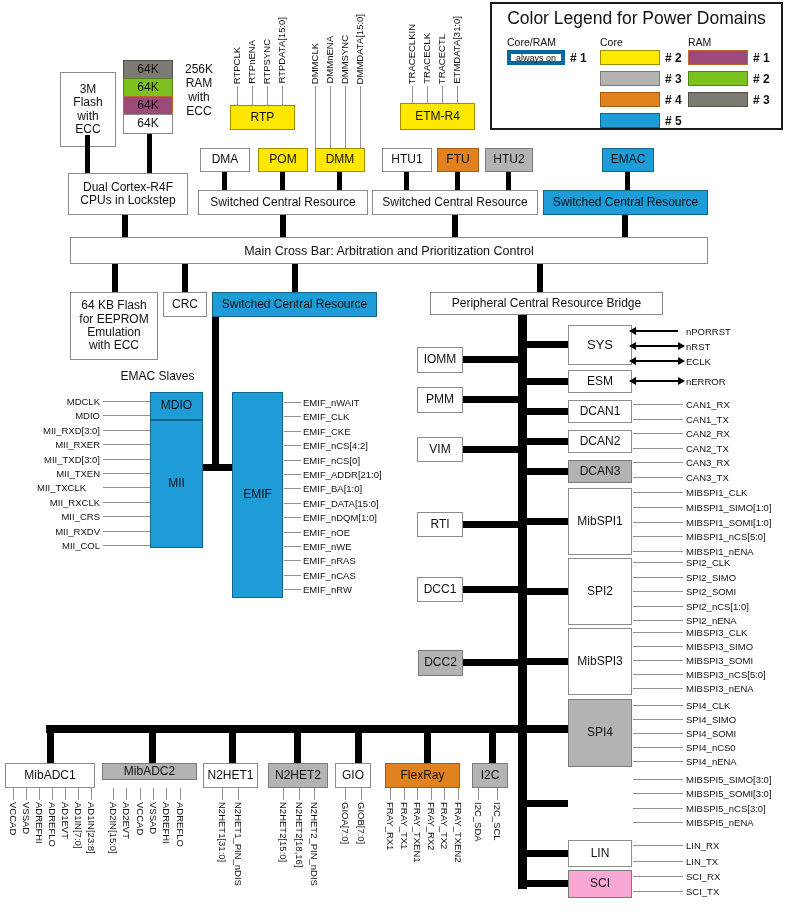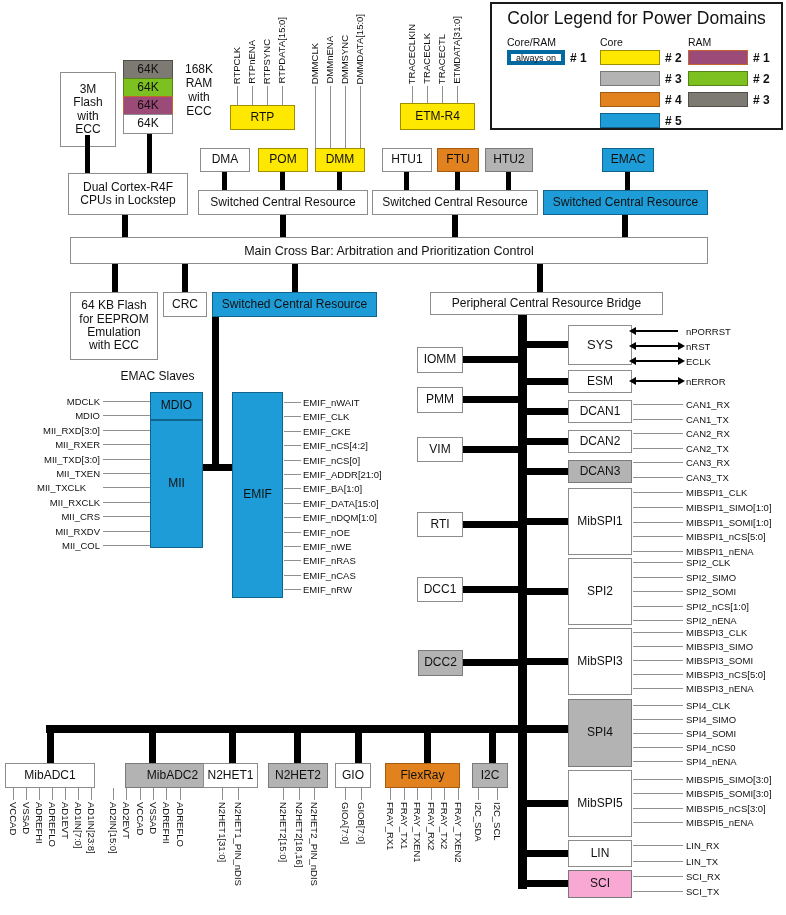--- a/index.html
+++ b/index.html
@@ -33,21 +33,21 @@
   <div class="box" style="left:60px;top:72px;width:56px;height:75px">3M
 Flash
 with
 ECC</div>
 
   <div class="box" style="left: 123px; top: 60px; width: 50px; height: 19px; background: rgb(124, 122, 114); border-color: rgb(80, 78, 72);">64K</div>
   <div class="box" style="left: 123px; top: 78px; width: 50px; height: 19px; background: rgb(124, 193, 32); border-color: rgb(85, 131, 26);">64K</div>
   <div class="box" style="left: 123px; top: 96px; width: 50px; height: 19px; background: rgb(156, 74, 119); border-color: rgb(196, 101, 47);">64K</div>
   <div class="box" style="left:123px;top:114px;width:50px;height:20px">64K</div>
 
-  <div class="title" style="left:176px;top:62px;width:46px;text-align:center;white-space:pre-line;">168K
+  <div class="title" style="left:176px;top:62px;width:46px;text-align:center;white-space:pre-line;">256K
 RAM
 with
 ECC</div>
 
   <div class="box" style="left:68px;top:173px;width:120px;height:42px">Dual Cortex-R4F
 CPUs in Lockstep</div>
 
   <div class="box" style="left: 230px; top: 105px; width: 65px; height: 25px; background: rgb(255, 232, 0); border-color: rgb(160, 142, 0);">RTP</div>
   <div class="box" style="left: 400px; top: 103px; width: 75px; height: 27px; background: rgb(255, 232, 0); border-color: rgb(160, 142, 0);">ETM-R4</div>
 
@@ -94,39 +94,38 @@
 
   <div class="box" style="left:568px;top:325px;width:64px;height:40px;font-size:13px">SYS</div>
   <div class="box" style="left:568px;top:370px;width:64px;height:23px">ESM</div>
   <div class="box" style="left:568px;top:400px;width:64px;height:23px">DCAN1</div>
   <div class="box" style="left:568px;top:430px;width:64px;height:23px">DCAN2</div>
   <div class="box" style="left: 568px; top: 460px; width: 64px; height: 23px; background: rgb(179, 179, 179); border-color: rgb(122, 122, 122);">DCAN3</div>
   <div class="box" style="left:568px;top:488px;width:64px;height:67px">MibSPI1</div>
   <div class="box" style="left:568px;top:558px;width:64px;height:67px">SPI2</div>
   <div class="box" style="left:568px;top:628px;width:64px;height:67px">MibSPI3</div>
   <div class="box" style="left: 568px; top: 699px; width: 64px; height: 68px; background: rgb(179, 179, 179); border-color: rgb(122, 122, 122);">SPI4</div>
-  <div class="box" style="left:568px;top:770px;width:64px;height:67px">MibSPI5</div>
   <div class="box" style="left:568px;top:840px;width:64px;height:27px">LIN</div>
   <div class="box" style="left: 568px; top: 870px; width: 64px; height: 28px; background: #f9a8d4; border-color: rgb(122, 122, 122);">SCI</div>
 
   <div></div>
   <div></div>
   <div></div>
   <div></div>
   <div></div>
   <div></div>
   <div></div>
   <div></div>
   <div></div>
   <div></div>
   <div></div>
   <div></div>
 
   <div class="box" style="left:5px;top:763px;width:90px;height:25px">MibADC1</div>
-  <div class="box" style="left: 102px; top: 763px; width: 95px; height: 25px; background: rgb(179, 179, 179); border-color: rgb(122, 122, 122); margin-left: 23px;">MibADC2</div>
+  <div class="box" style="left: 102px; top: 763px; width: 95px; height: 17px; background: rgb(179, 179, 179); border-color: rgb(122, 122, 122);">MibADC2</div>
   <div class="box" style="left:203px;top:763px;width:55px;height:25px">N2HET1</div>
   <div class="box" style="left: 268px; top: 763px; width: 60px; height: 25px; background: rgb(179, 179, 179); border-color: rgb(122, 122, 122);">N2HET2</div>
   <div class="box" style="left:335px;top:763px;width:36px;height:25px">GIO</div>
   <div class="box" style="left: 385px; top: 763px; width: 75px; height: 25px; background: rgb(226, 130, 30); border-color: rgb(165, 91, 16);">FlexRay</div>
   <div class="box" style="left: 472px; top: 763px; width: 36px; height: 25px; background: rgb(179, 179, 179); border-color: rgb(122, 122, 122);">I2C</div>
 
   <div></div>
   <div></div>
   <div></div>
   <div></div>

